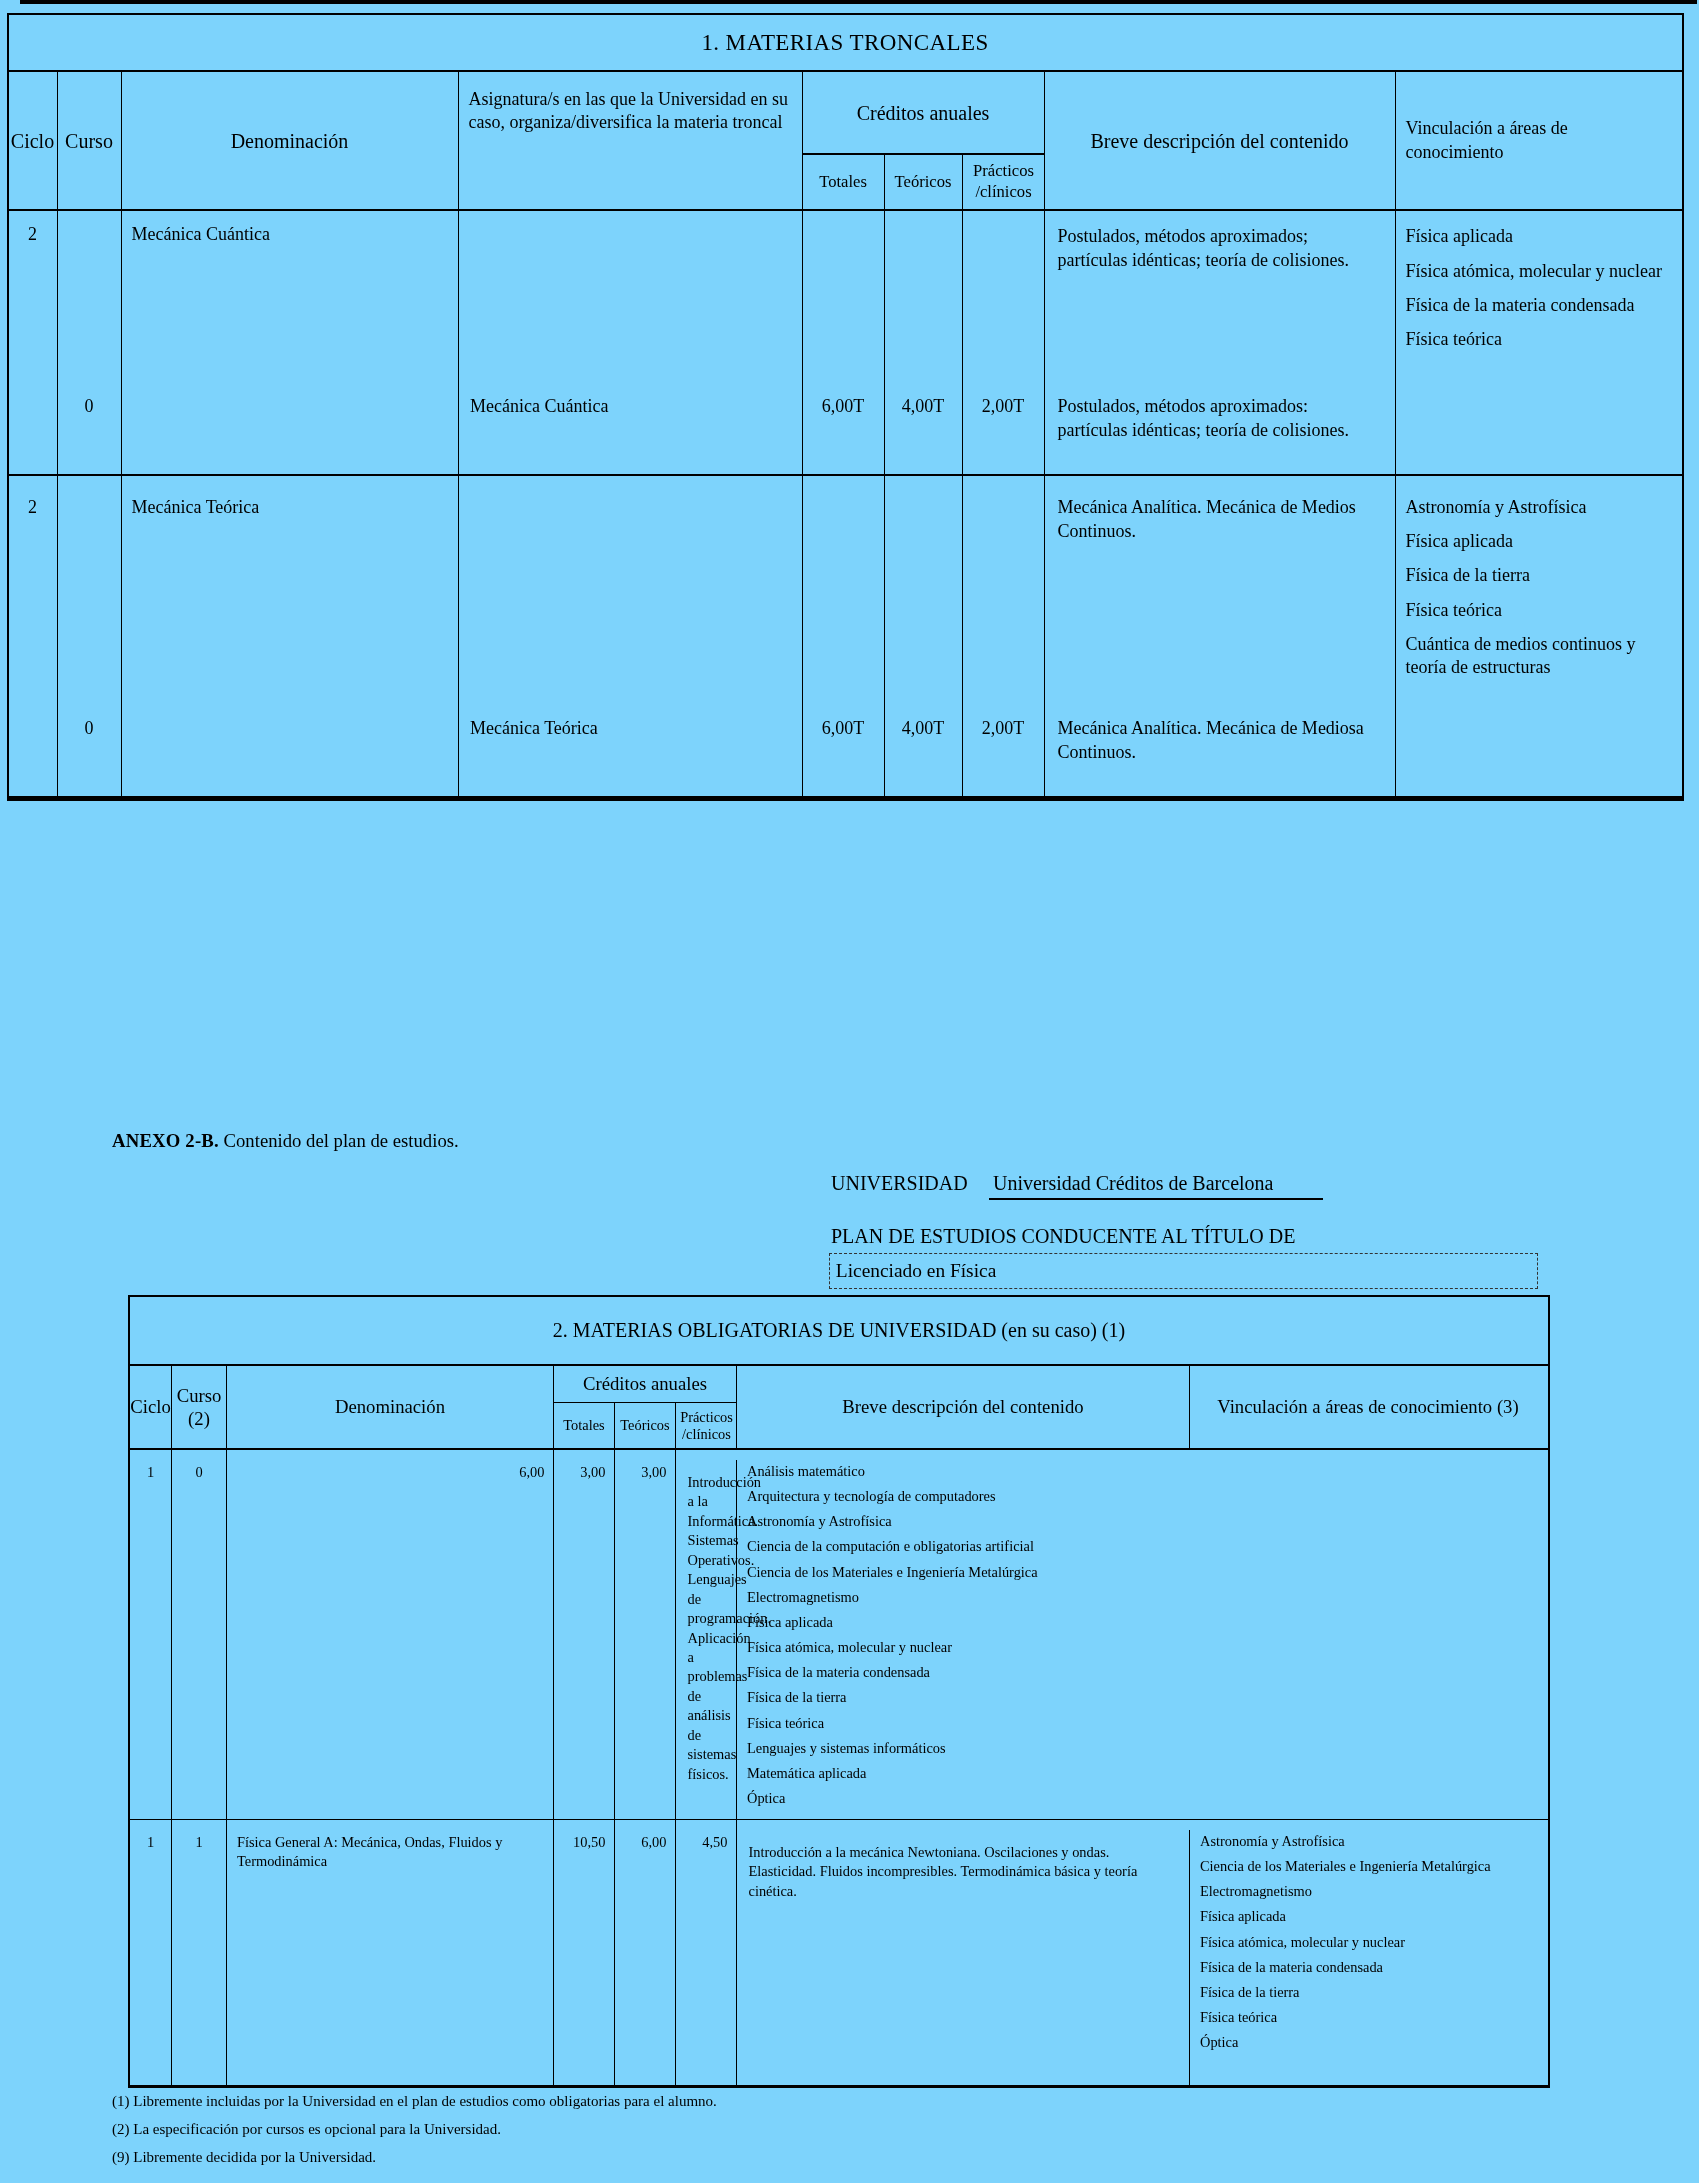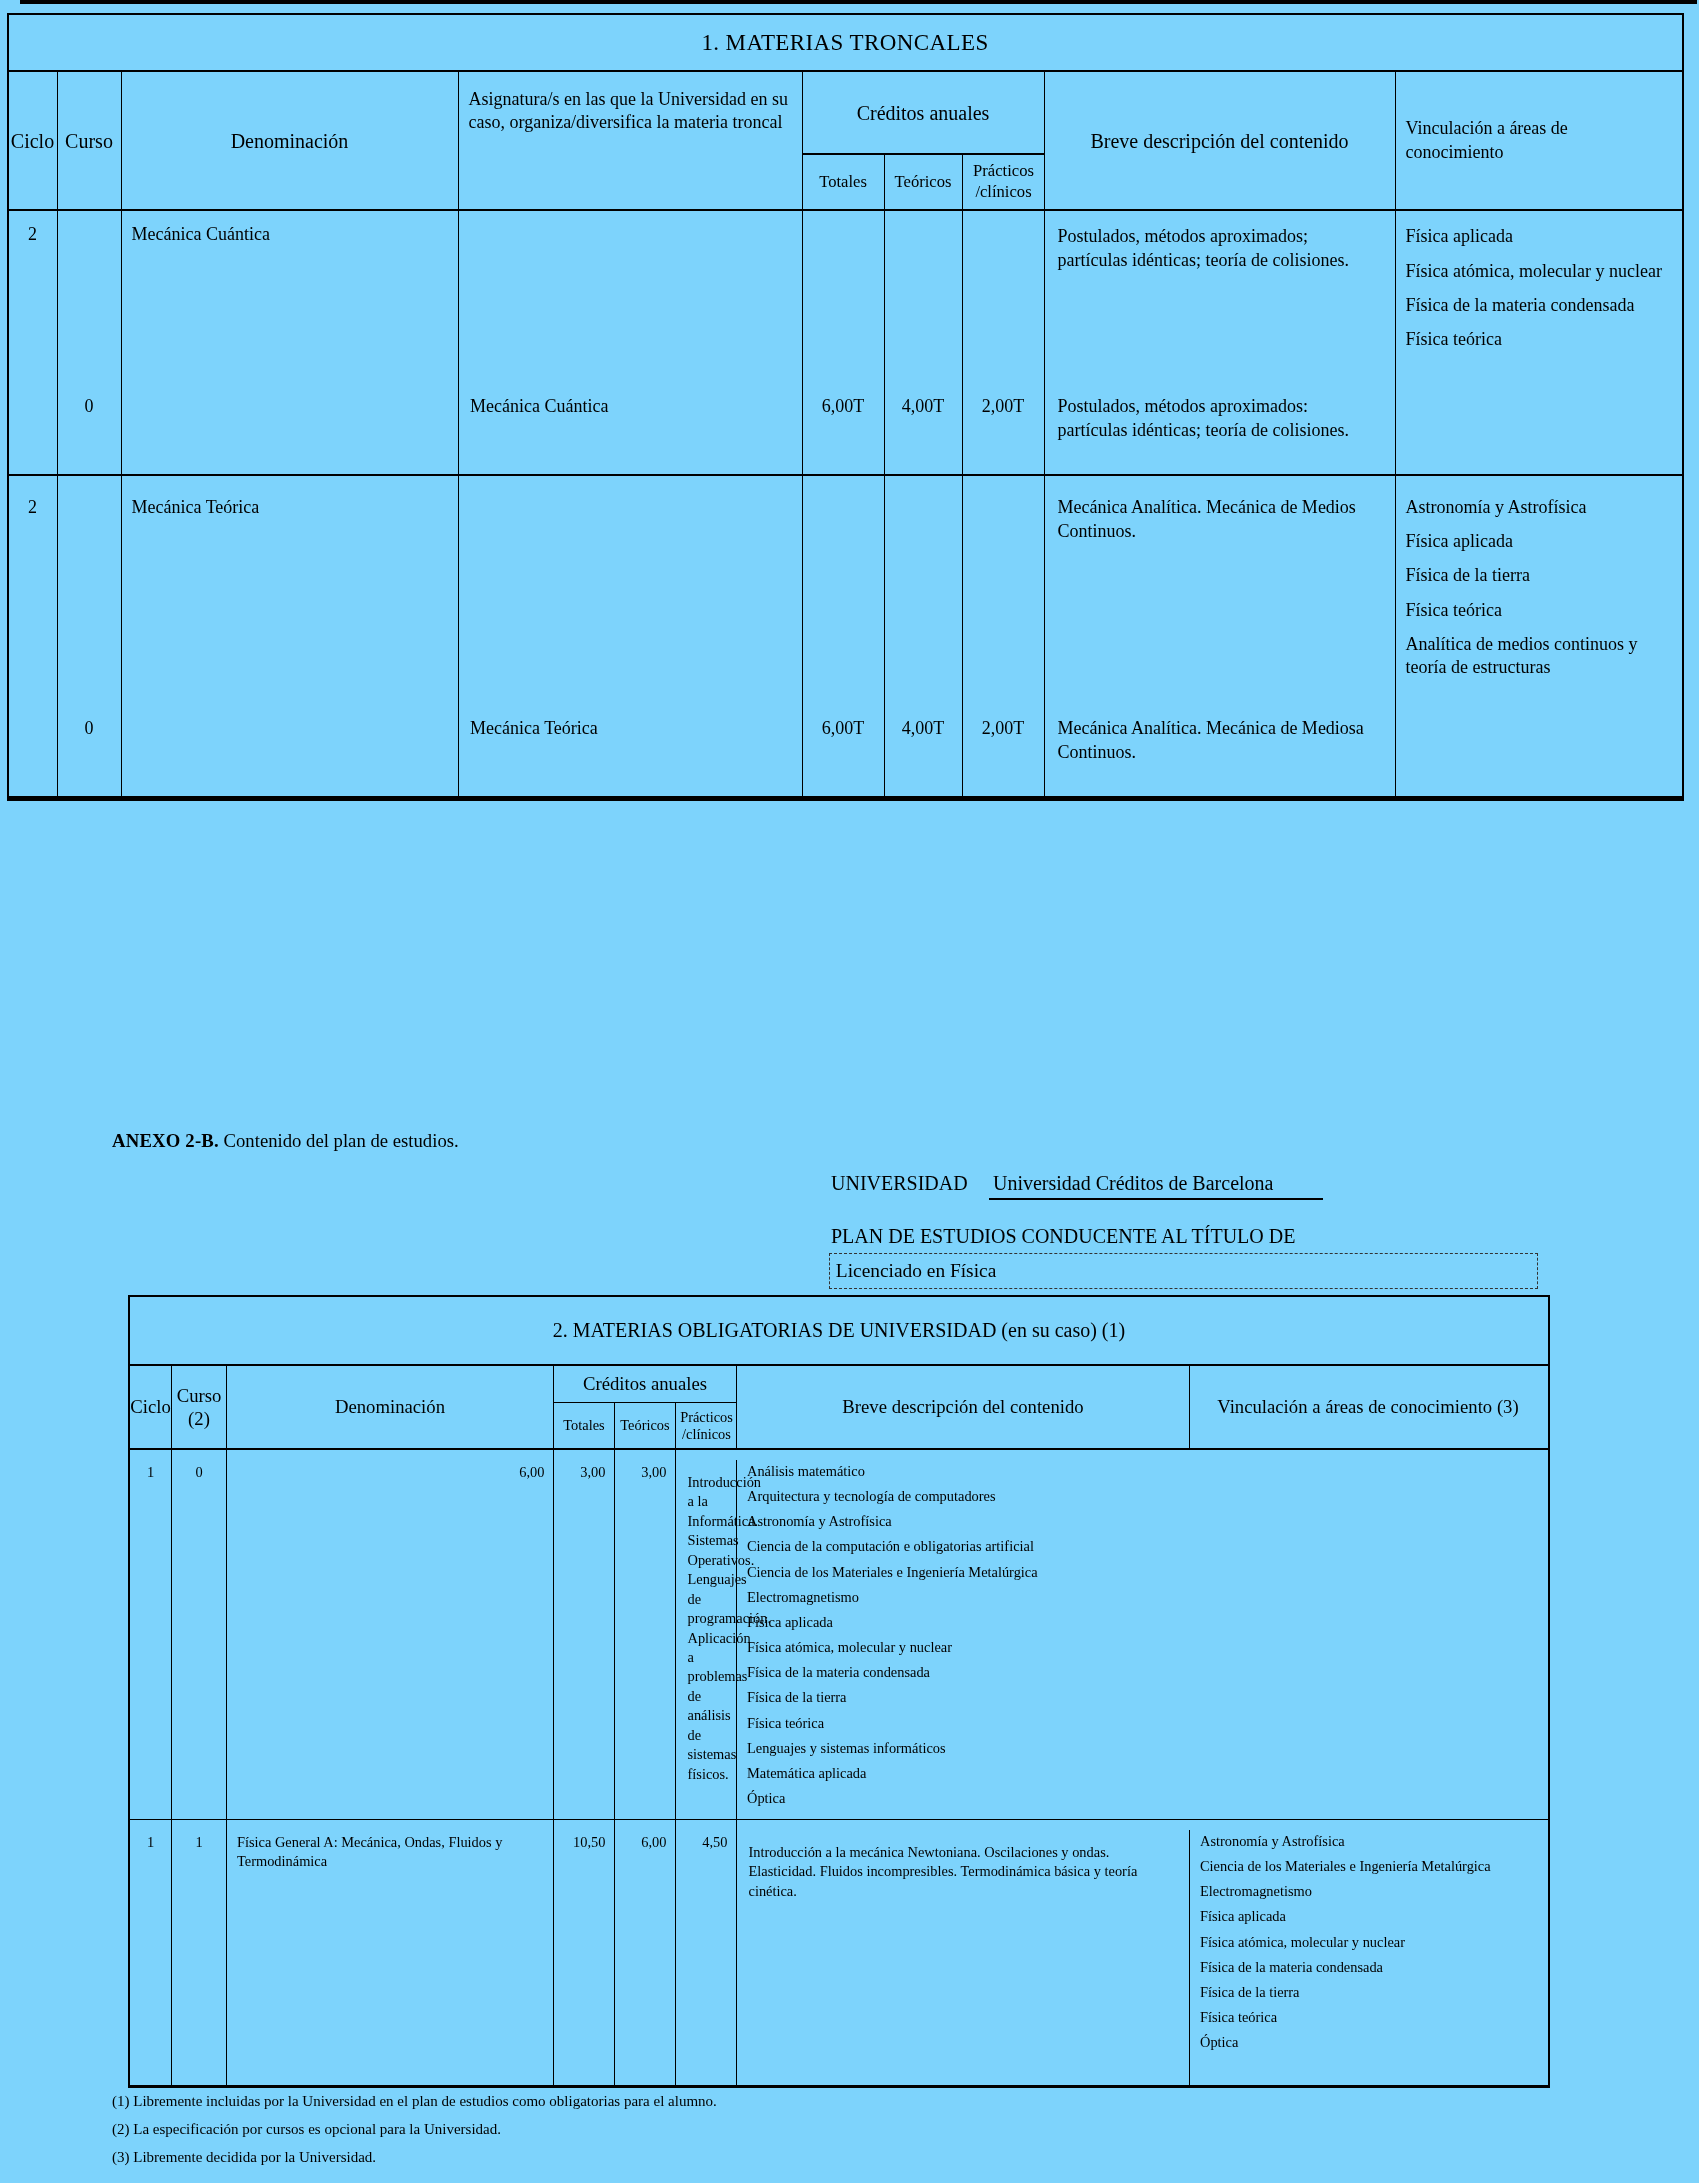--- a/index.html
+++ b/index.html
@@ -156,21 +156,21 @@
       </div>
       <div class="cell rel">
         <div class="para" style="padding:20px 17.3px 0 13px;">Mecánica Analítica. Mecánica de Medios Continuos.</div>
         <div class="abs para" style="top:241px;left:13px;right:17.3px;">Mecánica Analítica. Mecánica de Mediosa Continuos.</div>
       </div>
       <div class="cell areas" style="padding-top:20px;">
           <div class="area-line">Astronomía y Astrofísica</div>
           <div class="area-line">Física aplicada</div>
           <div class="area-line">Física de la tierra</div>
           <div class="area-line">Física teórica</div>
-          <div class="area-line">Analítica de medios continuos y teoría de estructuras</div>
+          <div class="area-line">Cuántica de medios continuos y teoría de estructuras</div>
         </div>
     </div>
   </div>
 
   <div class="anexo">
     <b>ANEXO 2-B.</b>
     <span>Contenido del plan de estudios.</span>
   </div>
 
   <div class="univ">
@@ -246,16 +246,16 @@
           <div class="area-line">Física de la tierra</div>
           <div class="area-line">Física teórica</div>
           <div class="area-line">Óptica</div>
         </div>
     </div>
   </div>
 
   <div class="footnotes">
     <div class="fn">(1) Libremente incluidas por la Universidad en el plan de estudios como obligatorias para el alumno.</div>
     <div class="fn">(2) La especificación por cursos es opcional para la Universidad.</div>
-    <div class="fn">(3) Libremente decidida por la Universidad.</div>
+    <div class="fn">(9) Libremente decidida por la Universidad.</div>
   </div>
 </div>
 
 
 </body></html>

